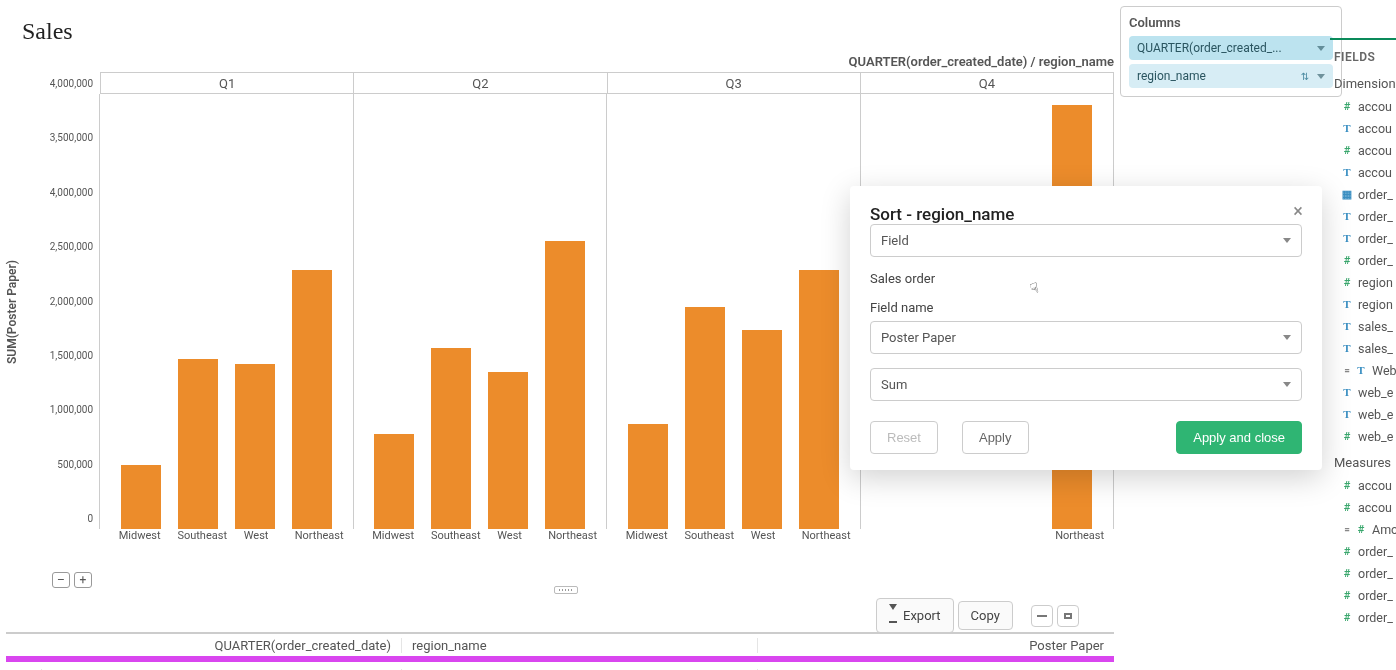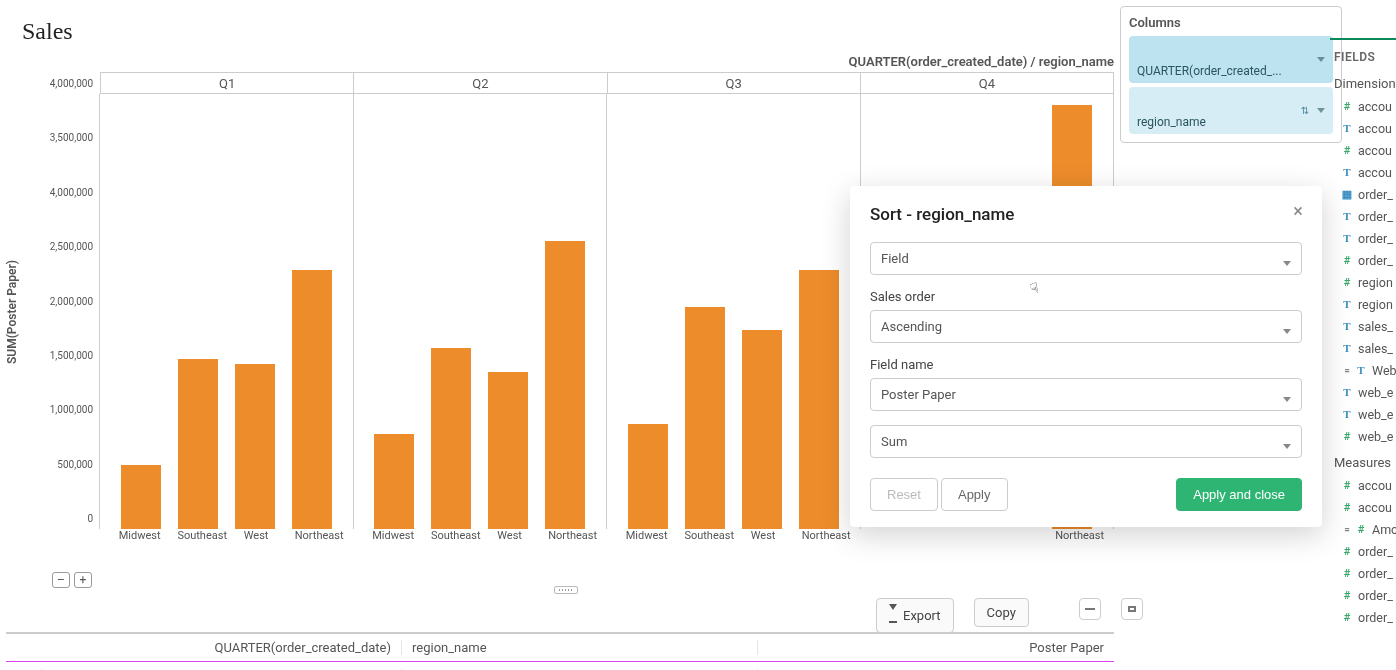--- a/index.html
+++ b/index.html
@@ -183,21 +183,21 @@
   justify-content: space-between;
   border-radius: 4px;
   padding: 5px 8px;
   font-size: 12px;
   margin-bottom: 4px;
 }
 .pill:last-child { margin-bottom: 0; }
 .pill-dim { background: #bce3ef; color: #2a5560; }
 .pill-dim-light { background: #d7edf5; color: #2a5560; }
 .pill-meas { background: #c9e7c4; color: #2a5a2a; }
-.pill-text { white-space: nowrap; overflow: hidden; text-overflow: ellipsis; flex: 1; margin-top: 23px; }
+.pill-text { white-space: nowrap; overflow: hidden; text-overflow: ellipsis; flex: 1; }
 .pill-caret {
   width: 0; height: 0;
   border-left: 4px solid transparent;
   border-right: 4px solid transparent;
   border-top: 5px solid currentColor;
   margin-left: 6px;
   opacity: 0.6;
 }
 .pill-sort-icon {
   width: 12px; height: 12px;
@@ -257,22 +257,22 @@
 .fi-txt { color: #3a8fc2; font-family: Georgia, serif; font-style: normal; }
 .fi-date { color: #3a8fc2; }
 .fi-calc { color: #888; font-size:10px; margin-right:-4px;}
 
 
 .bottom-buttons {
   position: absolute;
   left: 868px;
   top: 598px;
   display: flex;
-  gap: 20px;
-  align-items: flex-start;
+  gap: 4px;
+  align-items: center;
   padding-left: 8px;
 }
 .btn {
   border: 1px solid #ccc;
   border-radius: 4px;
   background: #fafafa;
   padding: 6px 12px;
   font-size: 13px;
   color: #444;
   cursor: pointer;
@@ -308,21 +308,21 @@
   top: 632px;
   width: 1108px;
   border-top: 2px solid #ccc;
 }
 .table-head, .table-row {
   display: flex;
   height: 28px;
   align-items: center;
   font-size: 13px;
 }
-.table-head { color: #555; border-bottom: 1px solid #d946ef; }
+.table-head { color: #555; border-bottom: 6px solid #d946ef; }
 .th, .td { padding: 0 10px; }
 .col-idx { width: 36px; text-align: right; color:#999; border-right:1px solid #e5e5e5;}
 .col-q   { width: 360px; text-align: right; border-right:1px solid #e5e5e5;}
 .col-r   { width: 356px; text-align: left;  border-right:1px solid #e5e5e5;}
 .col-v   { flex: 1; text-align: right; }
 
 
 .modal {
   position: absolute;
   left: 850px;
@@ -330,21 +330,20 @@
   width: 472px;
   background: #fff;
   border-radius: 4px;
   box-shadow: 0 8px 30px rgba(0,0,0,.18);
   padding: 18px 20px 16px 20px;
 }
 .modal-title {
   font-size: 17px;
   font-weight: 500;
   color: #222;
-  margin-bottom: 18px;
 }
 .modal-close {
   position: absolute;
   right: 14px;
   top: 14px;
   width: 20px; height: 20px;
   display:flex;align-items:center;justify-content:center;
   color:#888;
   cursor:pointer;
   font-size:18px;
@@ -353,34 +352,34 @@
 .form-label { font-size: 13px; color:#444; margin-bottom: 6px; display:block; }
 .select {
   width: 100%;
   border: 1px solid #ccc;
   border-radius: 4px;
   background: #fff;
   padding: 8px 10px;
   font-size: 13px;
   color: #555;
   display:flex;
-  align-items:flex-end;
+  align-items:center;
   justify-content:space-between;
   cursor:pointer;
 }
 .select .caret {
   width:0;height:0;border-left:4px solid transparent;border-right:4px solid transparent;border-top:5px solid #888;
 }
 .modal-footer {
   display:flex;
   justify-content: space-between;
   align-items: center;
   margin-top: 20px;
 }
-.modal-footer-left { display:flex; gap:3px; }
+.modal-footer-left { display:flex; gap:24px; }
 .btn-primary {
   background: #2fb573;
   border: 1px solid #2fb573;
   color: #fff;
   border-radius: 4px;
   padding: 8px 16px;
   font-size: 13px;
   cursor: pointer;
 }
 .btn-ghost {
@@ -655,24 +654,20 @@
   <div class="modal-title">Sort - region_name</div>
   <div class="form-group">
     <div class="select">
       <span>Field</span>
       <span class="caret"></span>
     </div>
   </div>
   <div class="cursor-pointer-icon">☟</div>
   <div class="form-group">
     <label class="form-label">Sales order</label>
-    <div class="select">
-      <span>Ascending</span>
-      <span class="caret"></span>
-    </div>
   </div>
   <div class="form-group">
     <label class="form-label">Field name</label>
     <div class="select">
       <span>Poster Paper</span>
       <span class="caret"></span>
     </div>
   </div>
   <div class="form-group">
     <div class="select">

